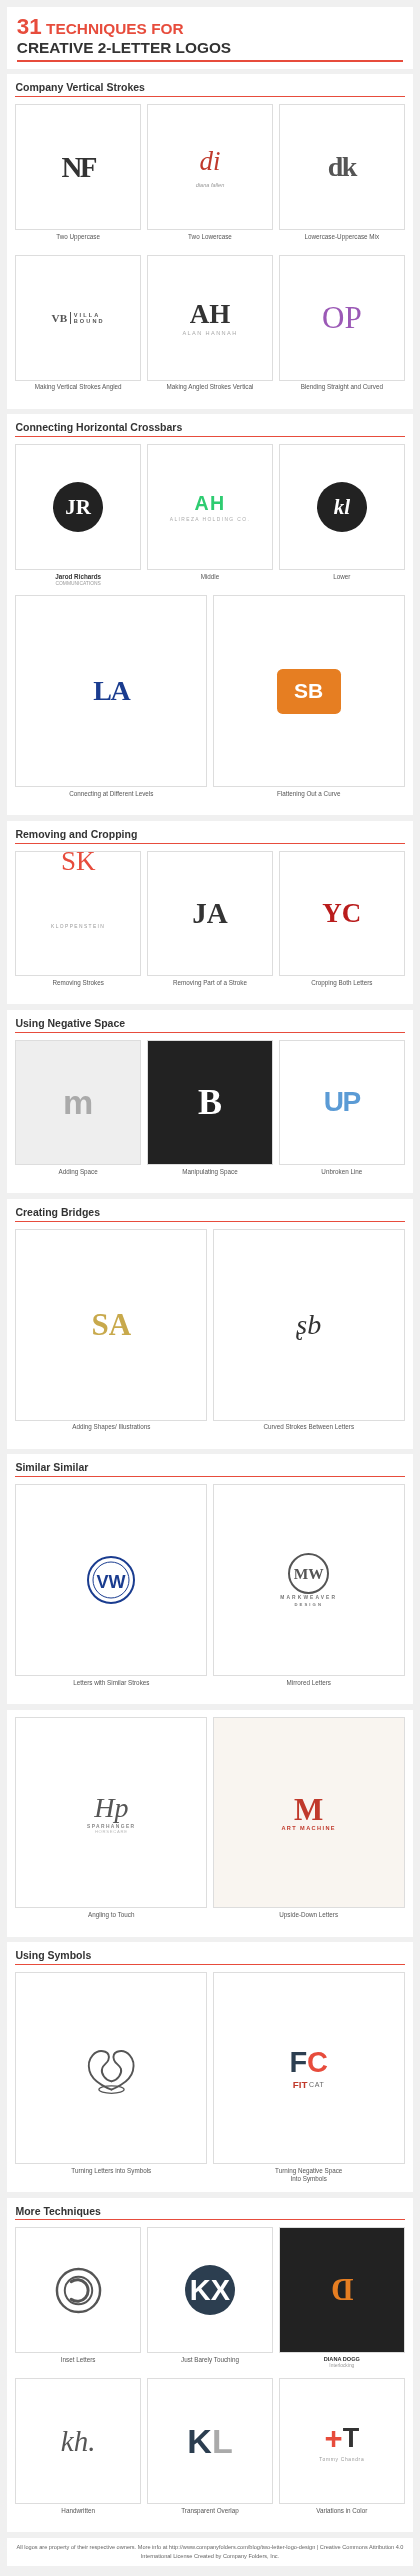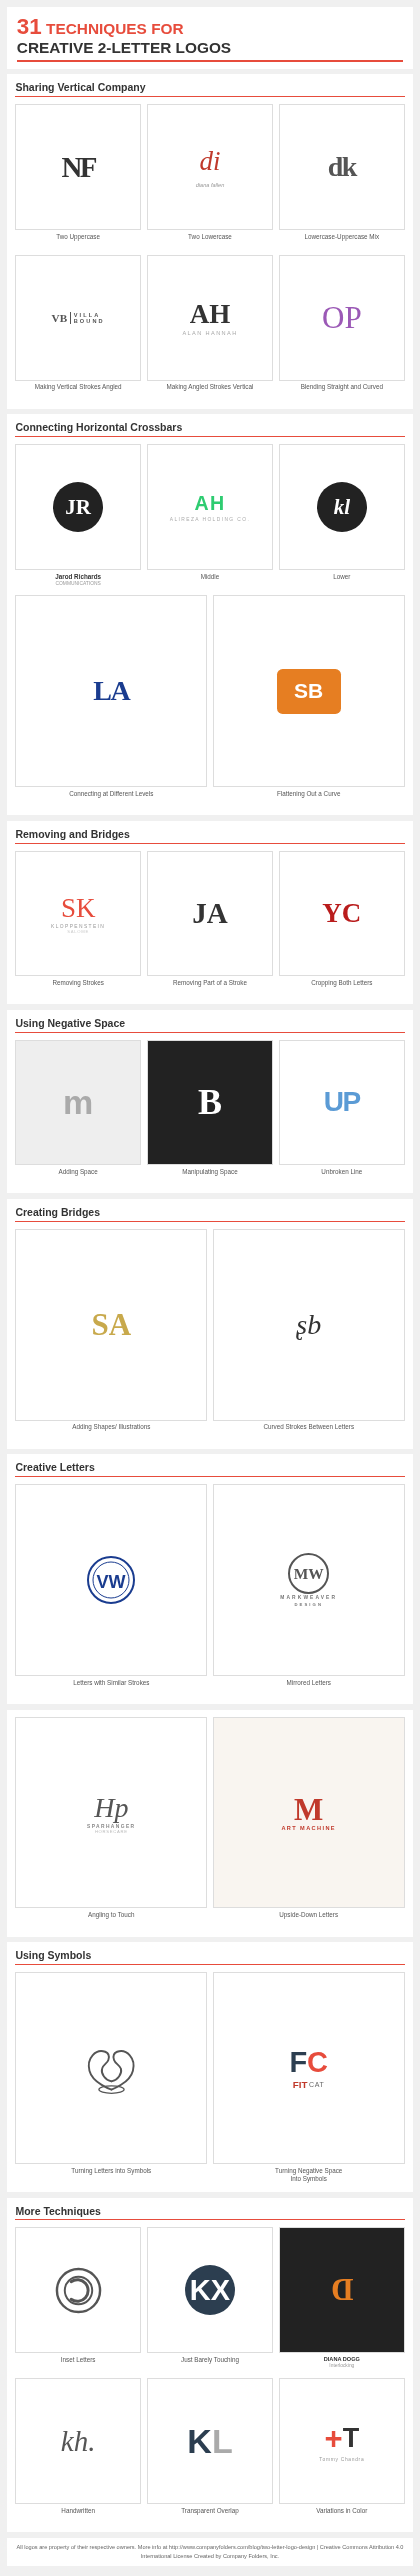--- a/index.html
+++ b/index.html
@@ -233,21 +233,21 @@
     <div class="header-title">
       <span class="num">31</span>
       <span class="highlight">TECHNIQUES FOR</span>
       <br>
       <span style="color:#333; text-transform:uppercase; font-weight:900;">CREATIVE 2-LETTER LOGOS</span>
     </div>
     <div class="header-line"></div>
   </div>
 
   <div class="section">
-    <div class="section-title">Sharing Vertical Company</div>
+    <div class="section-title">Company Vertical Strokes</div>
     <div class="logo-grid">
 
       <div class="logo-item">
         <div class="logo-box">
           <span class="nf-logo">NF</span>
         </div>
         <div class="logo-caption">Two Uppercase</div>
       </div>
 
       <div class="logo-item">
@@ -340,26 +340,26 @@
         <div class="logo-box">
           <div class="sb-logo">SB</div>
         </div>
         <div class="logo-caption">Flattening Out a Curve</div>
       </div>
 
     </div>
   </div>
 
   <div class="section">
-    <div class="section-title">Removing and Bridges</div>
-    <div class="logo-grid">
-
-      <div class="logo-item">
-        <div class="logo-box">
-          <div style="display:flex;flex-direction:column;align-items:center;">
+    <div class="section-title">Removing and Cropping</div>
+    <div class="logo-grid">
+
+      <div class="logo-item">
+        <div class="logo-box">
+          <div style="display:flex;flex-direction:column;align-items:center;gap:47px;">
             <span class="sk-logo">SK</span>
             <span style="font-size:4.9px;color:#999;letter-spacing:1.4px;">KLOPPENSTEIN</span>
             <span style="font-size:4.2px;color:#ccc;letter-spacing:0.7px;">SALOME</span>
           </div>
         </div>
         <div class="logo-caption">Removing Strokes</div>
       </div>
 
       <div class="logo-item">
         <div class="logo-box">
@@ -421,21 +421,21 @@
         <div class="logo-box">
           <span class="sb2-logo" style="font-style:italic;">ʂb</span>
         </div>
         <div class="logo-caption">Curved Strokes Between Letters</div>
       </div>
 
     </div>
   </div>
 
   <div class="section">
-    <div class="section-title">Creative Letters</div>
+    <div class="section-title">Similar Similar</div>
     <div class="logo-grid">
 
       <div class="logo-item half">
         <div class="logo-box">
           <svg class="vw-logo" viewBox="0 0 100 100">
             <circle cx="50" cy="50" r="46" fill="none" stroke="#1a3c8f" stroke-width="4"></circle>
             <circle cx="50" cy="50" r="36" fill="none" stroke="#1a3c8f" stroke-width="2"></circle>
             <text x="50" y="65" text-anchor="middle" font-size="36" font-weight="900" fill="#1a3c8f" font-family="Arial">VW</text>
           </svg>
         </div>

